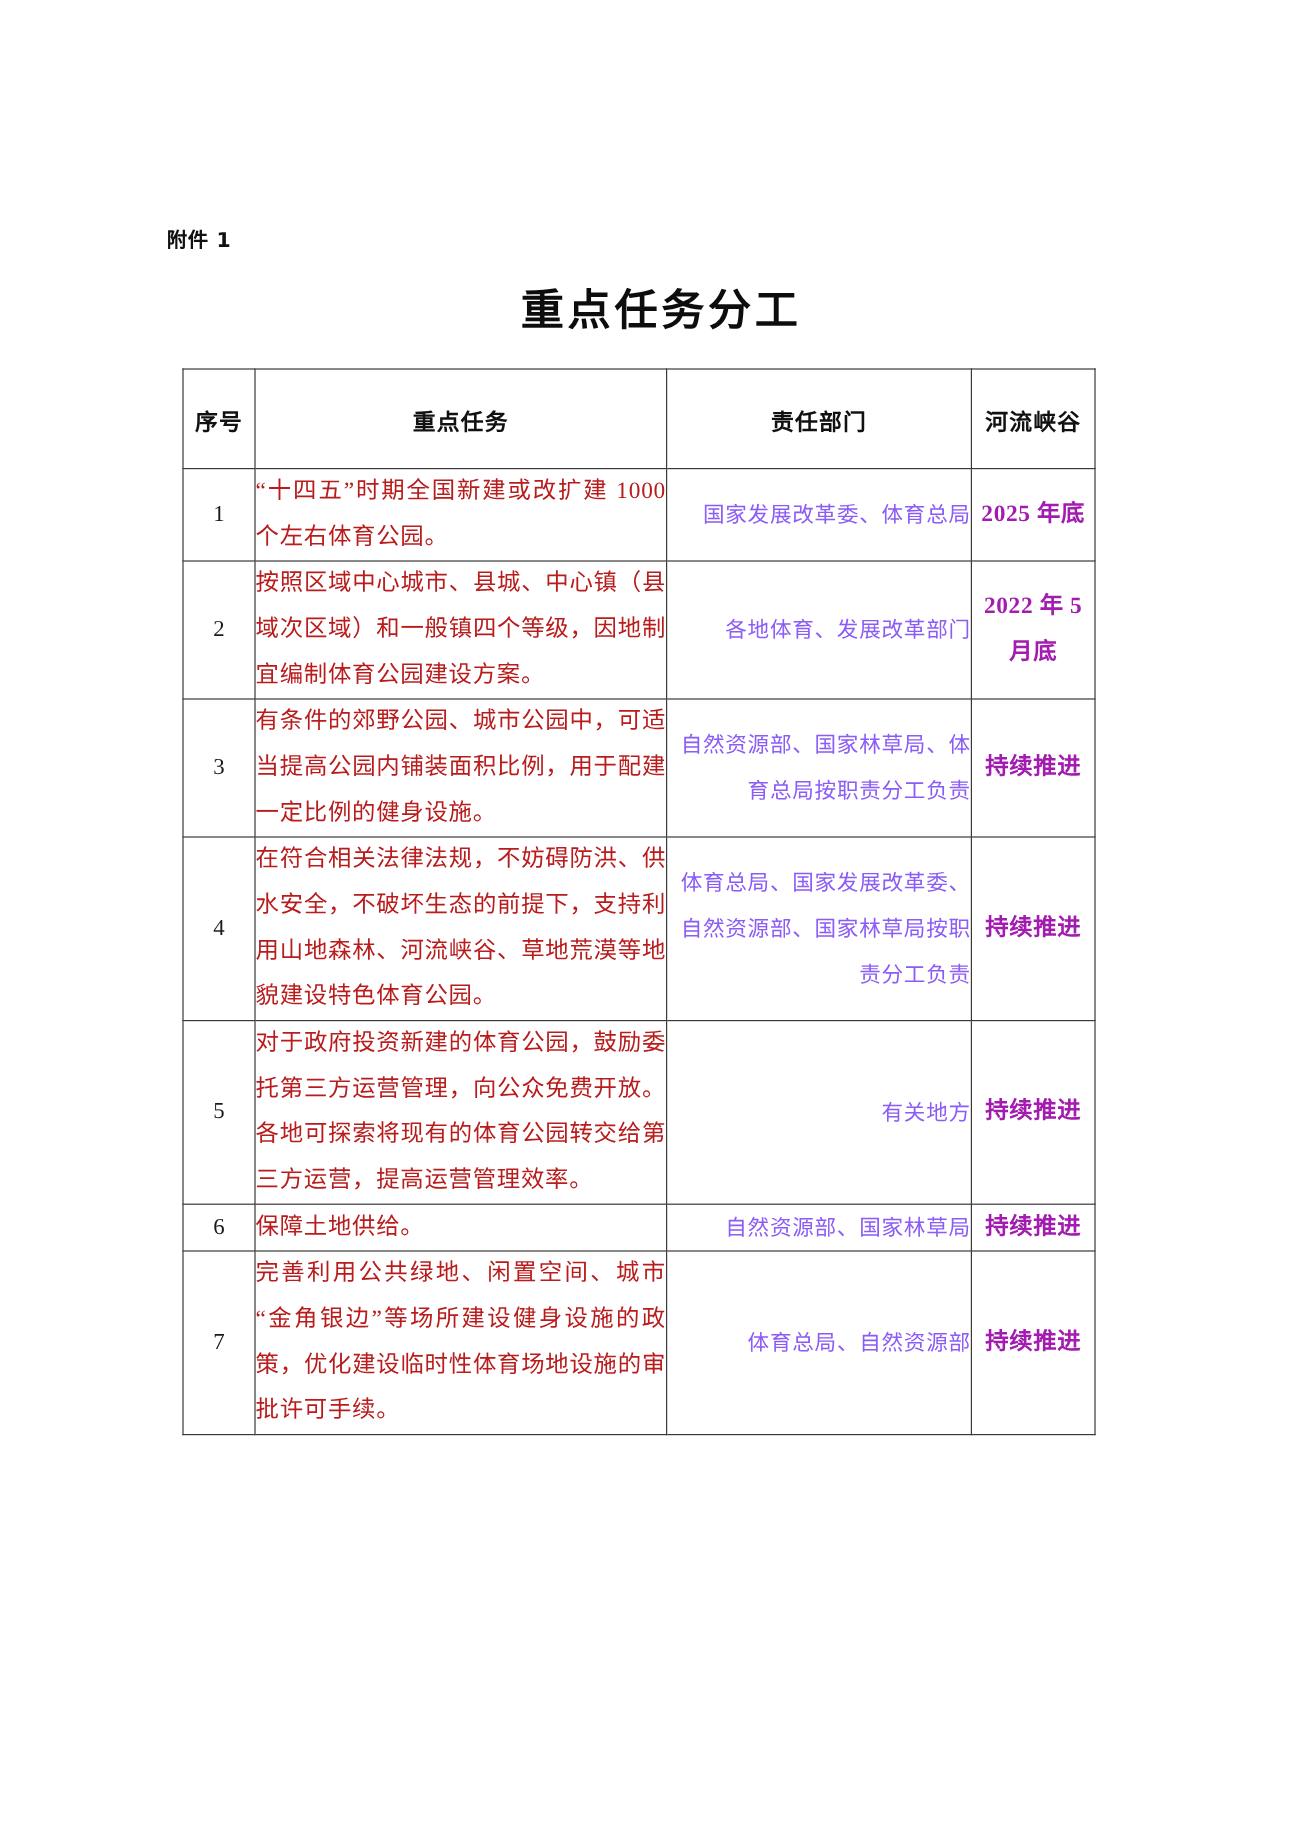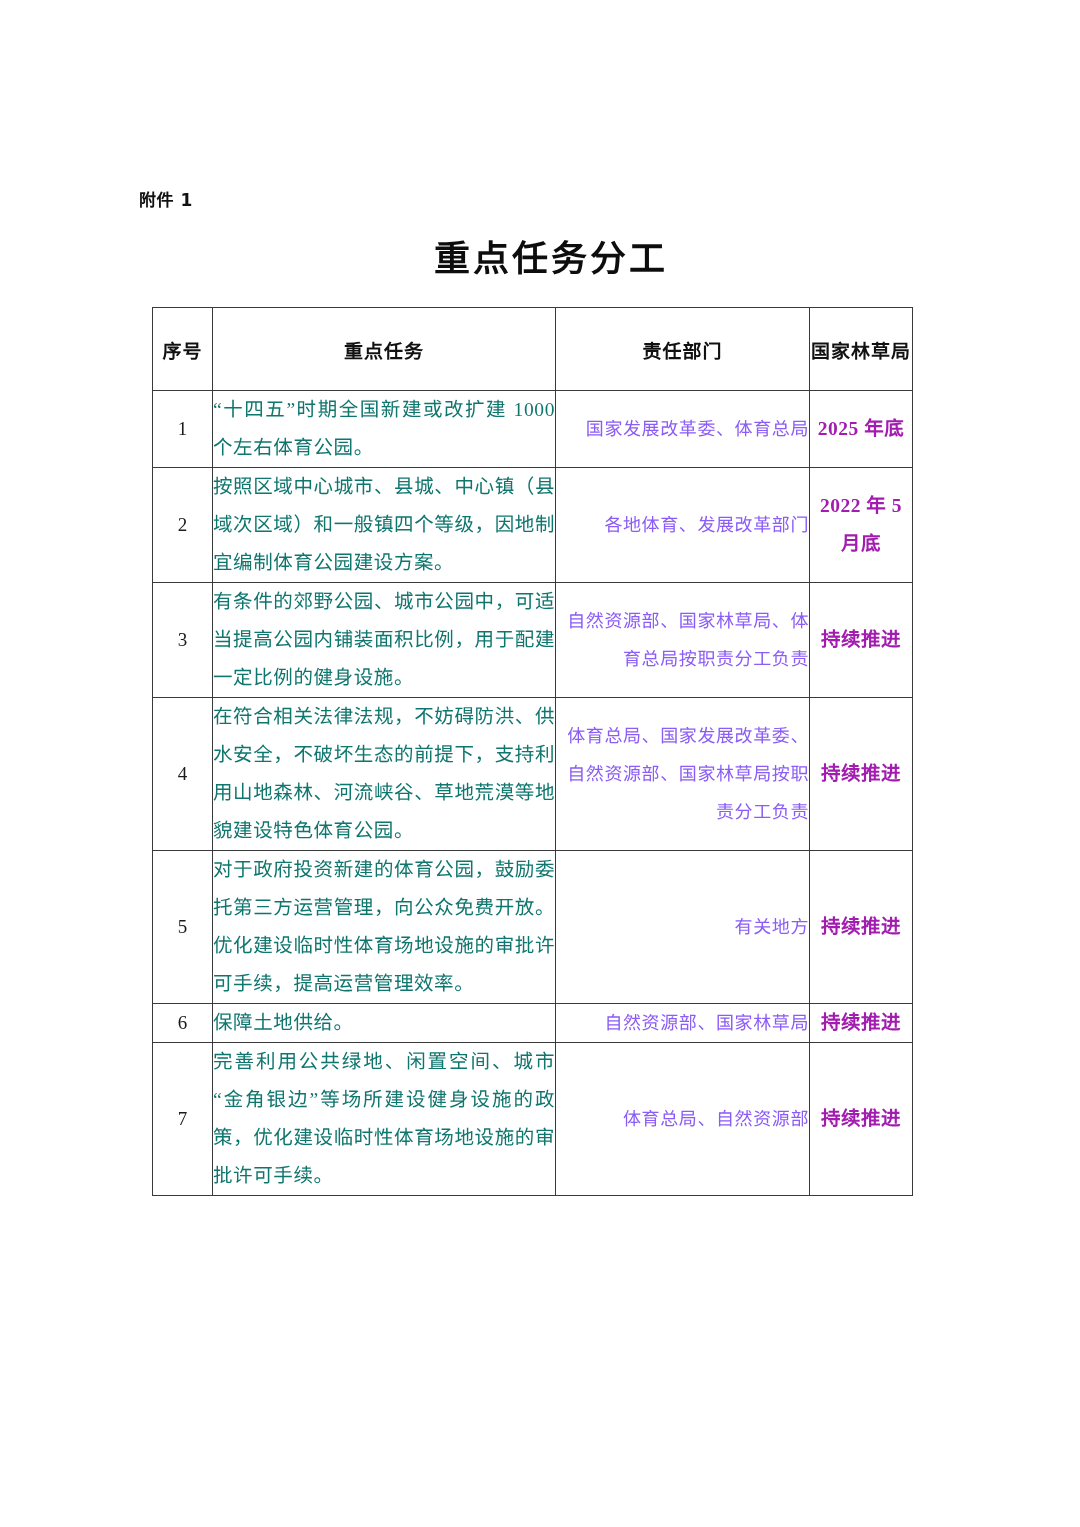--- a/index.html
+++ b/index.html
@@ -104,21 +104,21 @@
     color: #1a1a1a;
   }
 
   
   .cell-task {
     text-align: left;
     font-size: 19.5px;
     line-height: 38px;
     letter-spacing: 0.6px;
     padding: 13px 12px 13px 14px;
-    color: #0f766e;
+    color: #b91c1c;
     text-align: justify;
     text-justify: inter-ideograph;
   }
 
   
   .cell-dept {
     text-align: right;
     font-size: 18px;
     line-height: 38px;
     letter-spacing: 0.6px;
@@ -152,21 +152,21 @@
         <col class="c-no">
         <col class="c-task">
         <col class="c-dept">
         <col class="c-due">
       </colgroup>
       <thead>
         <tr>
           <th class="hdr-cell">序号</th>
           <th class="hdr-cell">重点任务</th>
           <th class="hdr-cell">责任部门</th>
-          <th class="hdr-cell">国家林草局</th>
+          <th class="hdr-cell">河流峡谷</th>
         </tr>
       </thead>
       <tbody>
 
         <tr>
           <td class="cell-no">1</td>
           <td class="cell-task">“十四五”时期全国新建或改扩建 1000 个左右体育公园。</td>
           <td class="cell-dept">国家发展改革委、体育总局</td>
           <td class="cell-due">2025 年底</td>
         </tr>
@@ -187,21 +187,21 @@
 
         <tr>
           <td class="cell-no">4</td>
           <td class="cell-task">在符合相关法律法规，不妨碍防洪、供水安全，不破坏生态的前提下，支持利用山地森林、河流峡谷、草地荒漠等地貌建设特色体育公园。</td>
           <td class="cell-dept">体育总局、国家发展改革委、自然资源部、国家林草局按职责分工负责</td>
           <td class="cell-due">持续推进</td>
         </tr>
 
         <tr>
           <td class="cell-no">5</td>
-          <td class="cell-task">对于政府投资新建的体育公园，鼓励委托第三方运营管理，向公众免费开放。优化建设临时性体育场地设施的审批许可手续，提高运营管理效率。</td>
+          <td class="cell-task">对于政府投资新建的体育公园，鼓励委托第三方运营管理，向公众免费开放。各地可探索将现有的体育公园转交给第三方运营，提高运营管理效率。</td>
           <td class="cell-dept">有关地方</td>
           <td class="cell-due">持续推进</td>
         </tr>
 
         <tr>
           <td class="cell-no">6</td>
           <td class="cell-task">保障土地供给。</td>
           <td class="cell-dept">自然资源部、国家林草局</td>
           <td class="cell-due">持续推进</td>
         </tr>

